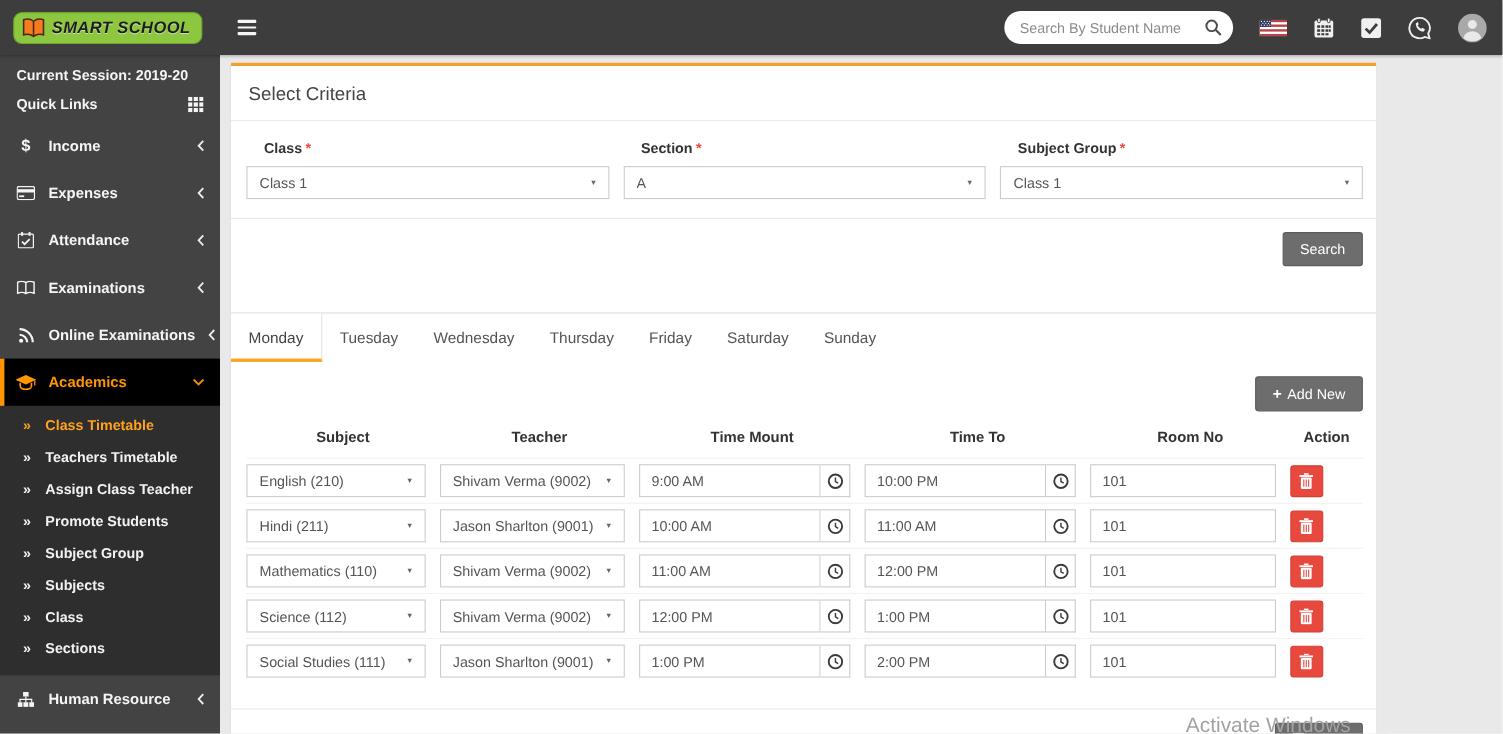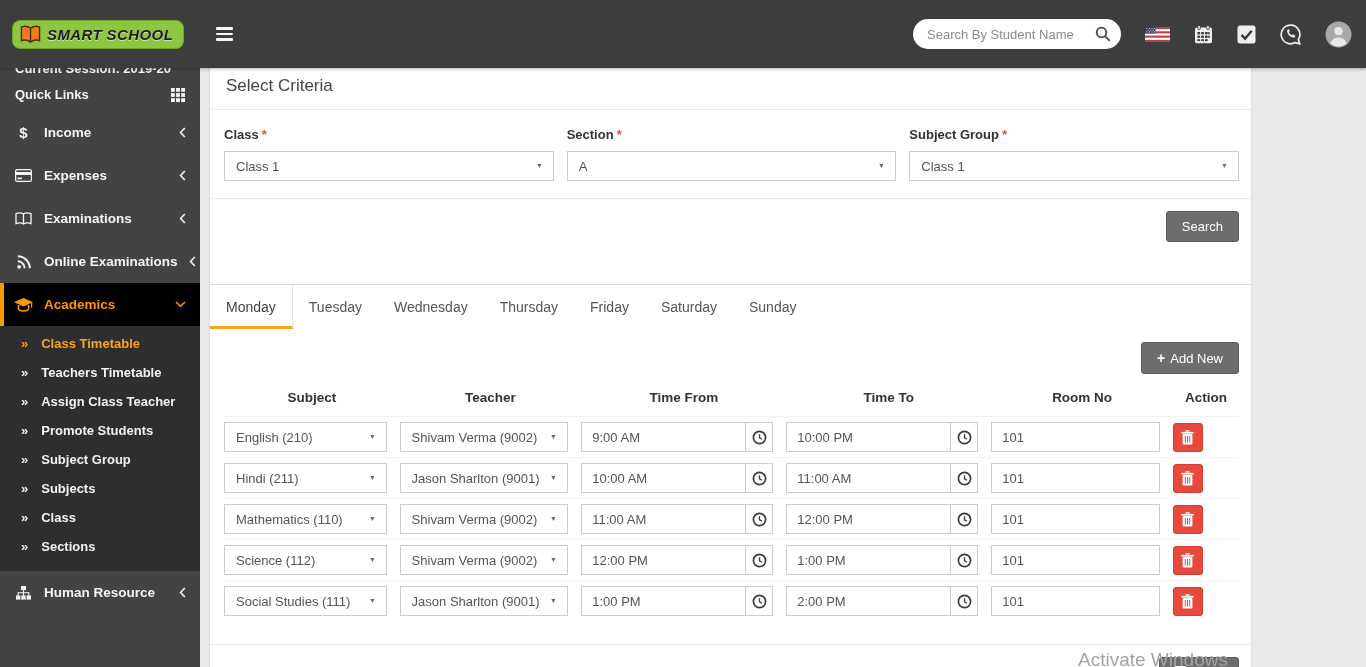--- a/index.html
+++ b/index.html
@@ -1,20 +1,20 @@
 <!DOCTYPE html>
 <html><head>
 <meta charset="utf-8">
 <style>
   * { box-sizing: border-box; margin: 0; padding: 0; }
   html,body { width:1366px; height:667px; overflow:hidden; }
   body { font-family:"Liberation Sans","DejaVu Sans",sans-serif; background:#e9e9e9; position:relative; }
 
   
-  .topbar { position:absolute; top:0; left:0; width:1366px; height:68px; background:#3d3d3d;
+  .topbar { position:absolute; top:0; left:0; width:1366px; height:50px; background:#3d3d3d;
             display:flex; align-items:center; z-index:10; box-shadow:0 1px 3px rgba(0,0,0,.3); }
   .logo-area { width:200px; height:50px; display:flex; align-items:center; padding-left:12px; flex:none; }
   .logo-pill { background:#8dc63f; border-radius:8px; padding:4px 10px 4px 6px; display:flex; align-items:center; gap:5px; border:1px solid #6fa52c; }
   .logo-pill .brand { font-size:15px; font-weight:800; font-style:italic; color:#1d1d1d; letter-spacing:.4px; text-shadow:0 1px 0 rgba(255,255,255,.55); white-space:nowrap; }
   .hamburger { margin-left:16px; display:flex; flex-direction:column; gap:3px; cursor:pointer; }
   .hamburger i { display:block; width:17px; height:2.6px; background:#f5f5f5; border-radius:1px; }
   .school-name { color:#8dc63f; font-size:18px; font-weight:bold; margin-left:26px; white-space:nowrap; }
   .searchbox { margin-left:auto; background:#fff; border-radius:16px; height:30px; width:208px;
                display:flex; align-items:center; padding:0 10px 0 14px; }
   .searchbox input { border:0; outline:0; flex:1; min-width:0; font-size:13px; color:#8b5cf6; font-family:inherit; }
@@ -40,21 +40,21 @@
               font-size:13px; font-weight:600; color:#f2f2f2; cursor:pointer; white-space:nowrap; }
   .sub-item .dr { font-size:13px; font-weight:bold; }
   .sub-item.active, .sub-item.active .dr { color:#ffa21d; }
 
   
   .main { position:absolute; left:200px; top:50px; width:1061px; height:617px; background:#e9e9e9; overflow:hidden; }
   .card { margin:7px 10px 0; background:#fff; border-top:3px solid #f0a22e; min-height:586px;
           box-shadow:0 1px 2px rgba(0,0,0,.15); position:relative; }
   .card-title { font-size:17px; color:#444; padding:16px 16px 13px; border-bottom:1px solid #e9e9e9; }
   .form-grid { display:grid; grid-template-columns:1fr 1fr 1fr; gap:13px; padding:17px 12px 0 14px; }
-  .field label { display:block; font-size:13px; font-weight:bold; color:#333; margin-bottom:9px; }
+  .field label { display:block; font-size:13px; font-weight:bold; color:#333; margin-bottom:9px;margin-left:16px; }
   .req { color:#e74c3c; margin-left:3px; }
   .selwrap { position:relative; }
   select { width:100%; height:30px; border:1px solid #ccc; background:#fff; color:#555; font-size:13px;
            padding:0 24px 0 11px; appearance:none; -webkit-appearance:none; -moz-appearance:none;
            outline:none; border-radius:0; font-family:inherit; cursor:pointer; }
   .selwrap::after { content:"▼"; position:absolute; right:9px; top:50%; transform:translateY(-50%) scale(.62);
                     color:#666; pointer-events:none; font-size:11px; }
   .divider { border-top:1px solid #e9e9e9; margin-top:17px; }
   .search-row { padding:12px 12px 13px; text-align:right; }
   .gbtn { background:#6d6d6d; color:#fff; border:1px solid #5c5c5c; border-radius:3px; font-size:13px;
@@ -219,20 +219,36 @@
         </span>
        <span class="mi-label">Expenses</span>
        <span class="chev">
           <svg width="7" height="11" viewBox="0 0 7 11">
             <path d="M5.8 1 L1.6 5.5 L5.8 10" stroke="currentColor" stroke-width="1.7" fill="none"></path>
           </svg>
         </span>
      </div>
       <div class="menu-item">
        <span class="mi-icon">
+          <svg width="15" height="15" viewBox="0 0 15 15">
+            <rect x="0.6" y="1.8" width="13.8" height="12.6" rx="1" fill="none" stroke="currentColor" stroke-width="1.2"></rect>
+            <rect x="3.2" y="0" width="1.8" height="3.4" fill="currentColor"></rect>
+            <rect x="10" y="0" width="1.8" height="3.4" fill="currentColor"></rect>
+            <path d="M4 8.6 l2.4 2.4 L11 6.4" fill="none" stroke="currentColor" stroke-width="1.6"></path>
+          </svg>
+        </span>
+       <span class="mi-label">Attendance</span>
+       <span class="chev">
+          <svg width="7" height="11" viewBox="0 0 7 11">
+            <path d="M5.8 1 L1.6 5.5 L5.8 10" stroke="currentColor" stroke-width="1.7" fill="none"></path>
+          </svg>
+        </span>
+     </div>
+      <div class="menu-item">
+       <span class="mi-icon">
           <svg width="17" height="13" viewBox="0 0 17 13">
             <path d="M8.5 2 C6.5 .6 3.5 .6 1 1.6 V11.6 C3.5 10.6 6.5 10.6 8.5 12 C10.5 10.6 13.5 10.6 16 11.6 V1.6 C13.5 .6 10.5 .6 8.5 2 Z M8.5 2 V12" fill="none" stroke="currentColor" stroke-width="1.3"></path>
           </svg>
         </span>
        <span class="mi-label">Examinations</span>
        <span class="chev">
           <svg width="7" height="11" viewBox="0 0 7 11">
             <path d="M5.8 1 L1.6 5.5 L5.8 10" stroke="currentColor" stroke-width="1.7" fill="none"></path>
           </svg>
         </span>
@@ -381,21 +397,21 @@
             <col style="width:17.9%">
             <col style="width:20.2%">
           <col style="width:20.2%">
             <col style="width:17.9%">
             <col style="width:6.5%">
         </colgroup>
         <thead>
             <tr id="thead-row">
               <th>Subject</th>
               <th>Teacher</th>
-              <th>Time From</th>
+              <th>Time Mount</th>
               <th>Time To</th>
               <th>Room No</th>
               <th>Action</th>
             </tr>
           </thead>
         <tbody id="tbody">
             <tr>
      <td>
                 <div class="selwrap"><select><option>English (210)</option></select></div>
               </td>

